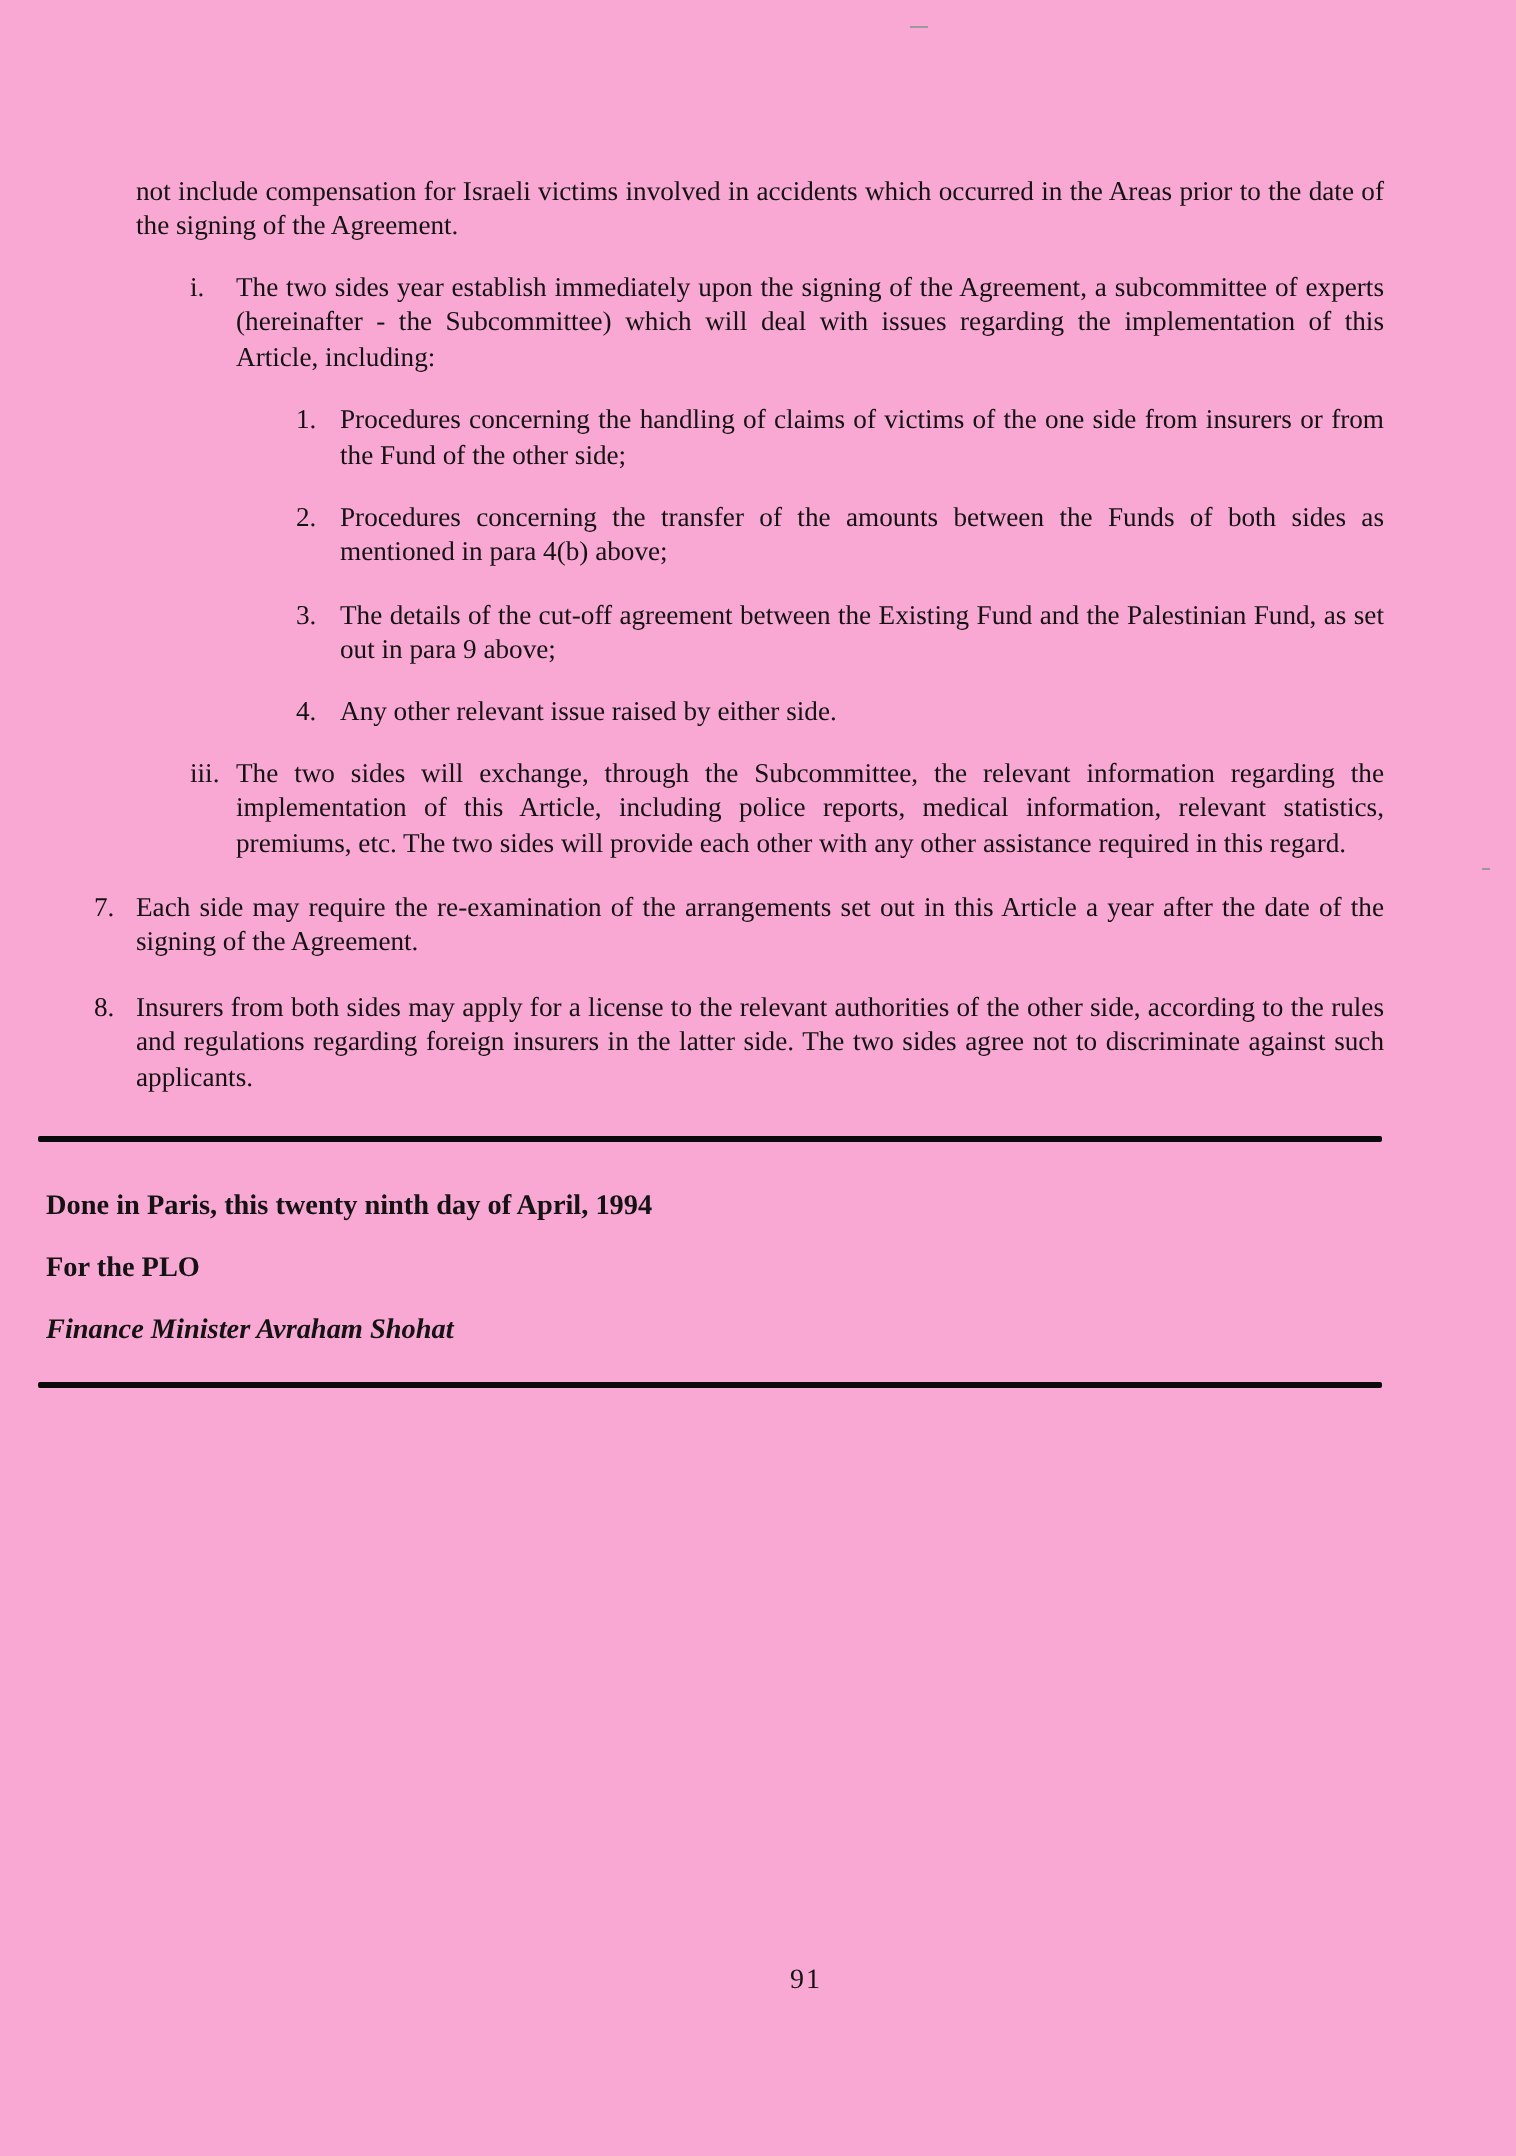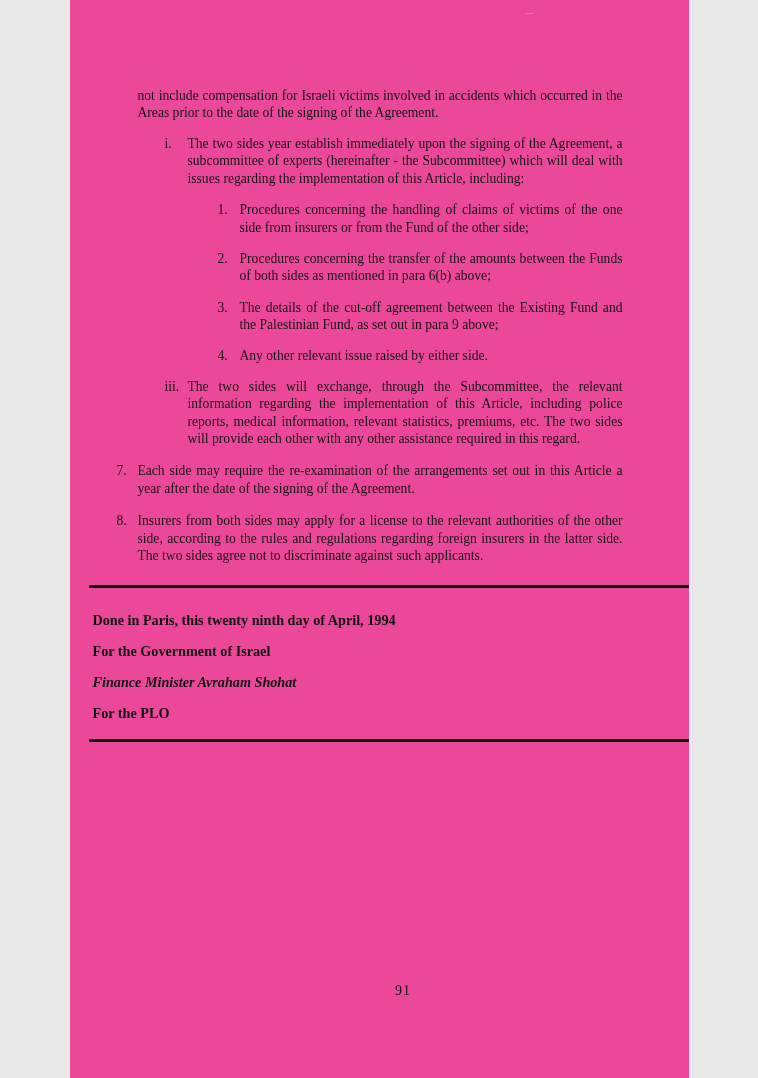--- a/index.html
+++ b/index.html
@@ -1,21 +1,21 @@
 <!DOCTYPE html>
 <html><head>
 <meta charset="utf-8">
 <style>
   html, body { margin: 0; padding: 0; background: #e8e8e8; }
   .page {
     position: relative;
-    width: 619px;
+    width: 758px;
     height: 1078px;
     margin: 0 auto;
-    background: #ec4899;
+    background: #f9a8d4;
     font-family: "Liberation Serif", "DejaVu Serif", serif;
     color: #131313;
     overflow: hidden;
   }
   .content {
     padding: 73px 66px 0 47px;
     font-size: 13.6px;
     line-height: 1.28;
   }
   .para { text-align: justify; }
@@ -98,21 +98,21 @@
       <div class="item-text">The two sides year establish immediately upon the signing of the Agreement, a subcommittee of experts (hereinafter - the Subcommittee) which will deal with issues regarding the implementation of this Article, including:</div>
     </div>
 
     <div class="list-item num-item">
       <span class="marker">1.</span>
       <div class="item-text">Procedures concerning the handling of claims of victims of the one side from insurers or from the Fund of the other side;</div>
     </div>
 
     <div class="list-item num-item">
       <span class="marker">2.</span>
-      <div class="item-text">Procedures concerning the transfer of the amounts between the Funds of both sides as mentioned in para 6(b) above;</div>
+      <div class="item-text">Procedures concerning the transfer of the amounts between the Funds of both sides as mentioned in para 4(b) above;</div>
     </div>
 
     <div class="list-item num-item">
       <span class="marker">3.</span>
       <div class="item-text">The details of the cut-off agreement between the Existing Fund and the Palestinian Fund, as set out in para 9 above;</div>
     </div>
 
     <div class="list-item num-item">
       <span class="marker">4.</span>
       <div class="item-text">Any other relevant issue raised by either side.</div>
@@ -133,21 +133,20 @@
       <span class="marker">8.</span>
       <div class="item-text">Insurers from both sides may apply for a license to the relevant authorities of the other side, according to the rules and regulations regarding foreign insurers in the latter side. The two sides agree not to discriminate against such applicants.</div>
     </div>
 
   </div>
 
   <div class="rule rule-top"></div>
 
   <div class="signature">
     <div class="sig-line">Done in Paris, this twenty ninth day of April, 1994</div>
-    <div class="sig-line">For the Government of Israel</div>
+    <div class="sig-line">For the PLO</div>
     <div class="sig-line sig-italic">Finance Minister Avraham Shohat</div>
-    <div class="sig-line">For the PLO</div>
   </div>
 
   <div class="rule rule-bottom"></div>
 
   <div class="page-number">91</div>
 </div>
 
 </body></html>

